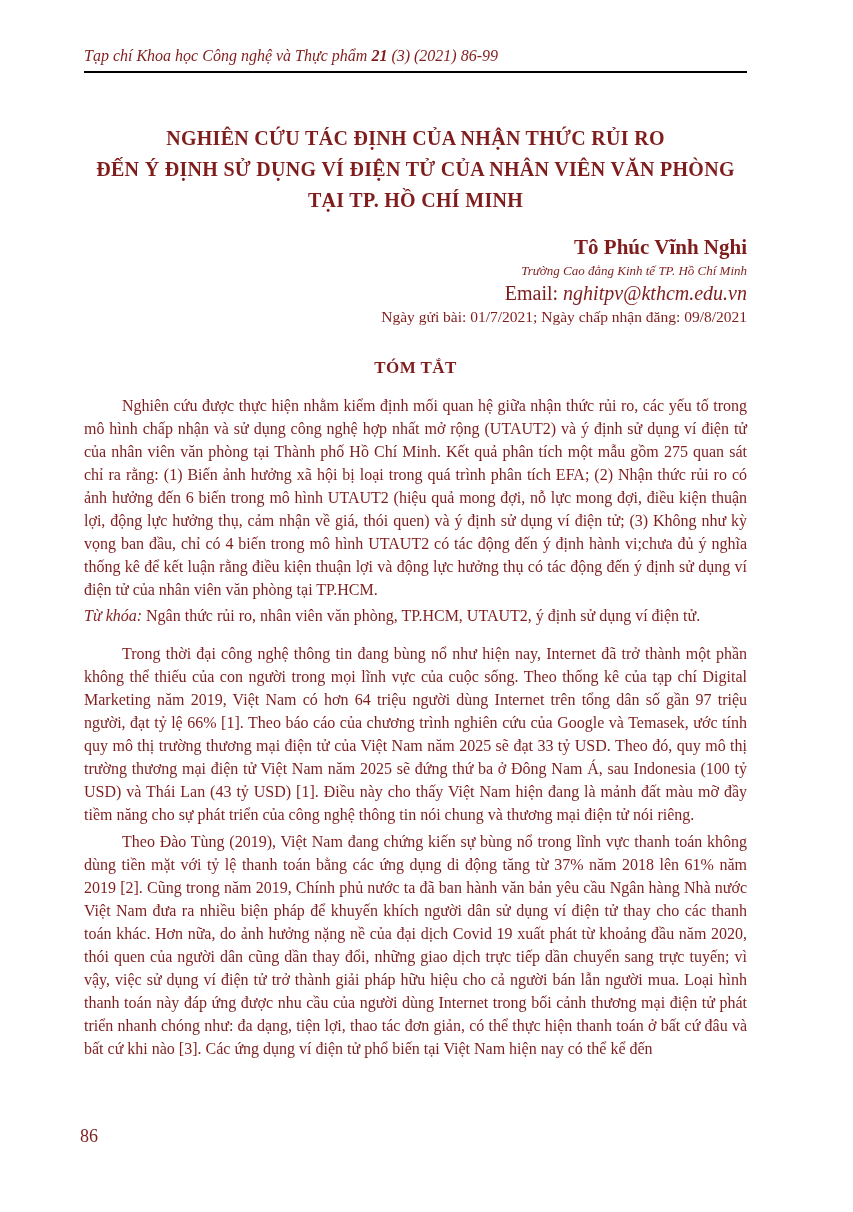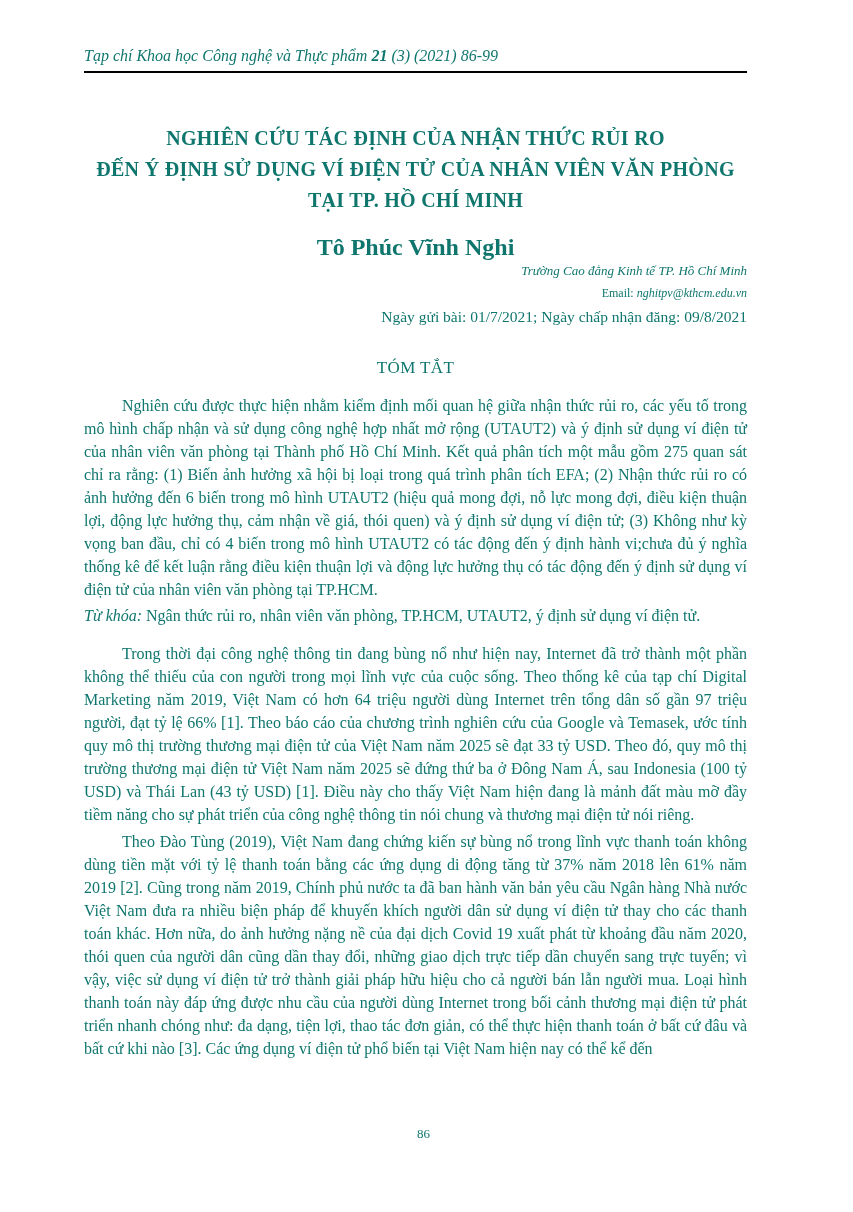--- a/index.html
+++ b/index.html
@@ -1,21 +1,21 @@
 <!DOCTYPE html>
 <html lang="vi"><head>
 <meta charset="utf-8">
 <style>
   html, body { margin: 0; padding: 0; background: #ffffff; }
   .page {
     position: relative;
     width: 853px;
     height: 1212px;
     background: #ffffff;
-    color: #0f766e;
+    color: #7f1d1d;
     font-family: "Liberation Serif", "DejaVu Serif", serif;
     box-sizing: border-box;
     padding: 46px 106px 0 84px;
     overflow: hidden;
   }
   .journal-header {
     font-style: italic;
     font-size: 16px;
     line-height: 20px;
     padding-bottom: 5px;
@@ -30,52 +30,51 @@
     font-size: 20px;
     line-height: 31px;
     letter-spacing: 0.3px;
   }
   .article-title .title-line { white-space: nowrap; }
   .author-block {
     margin-top: 20px;
     text-align: right;
     line-height: 23px;
   }
-  .author-name { font-weight: bold; font-size: 24px; text-align: center; }
+  .author-name { font-weight: bold; font-size: 21px; }
   .author-affiliation { font-style: italic; font-size: 13px; }
-  .author-email { font-size: 12px; }
+  .author-email { font-size: 20px; }
   .author-email .email-address { font-style: italic; }
   .author-dates { font-size: 15.5px; }
   .section-heading {
     text-align: center;
-    font-weight: normal;
+    font-weight: bold;
     font-size: 17px;
     letter-spacing: 0.4px;
   }
   .abstract-heading { margin-top: 30px; }
   .body-text {
     margin: 0;
     text-align: justify;
     font-size: 16px;
     line-height: 23px;
   }
   .indented { text-indent: 38px; }
   .abstract-body { margin-top: 16px; }
   .keywords-para { margin-top: 3px; }
   .keywords-label { font-style: italic; }
   .intro-heading { margin-top: 24px; }
   .intro-para-1 { margin-top: 15px; }
   .intro-para-2 { margin-top: 4px; }
   .page-number {
     position: absolute;
     top: 1126px;
-    left: 92px;
+    left: 80px;
     width: 663px;
-    text-align: center;
-    font-size: 13px;
+    font-size: 18px;
   }
 </style>
 </head>
 <body>
 
 <div class="page">
 
   <div class="journal-header">
     <span>Tạp chí Khoa học Công nghệ và Thực phẩm </span><span class="vol">21</span><span> (3) (2021) 86-99</span>
   </div>

